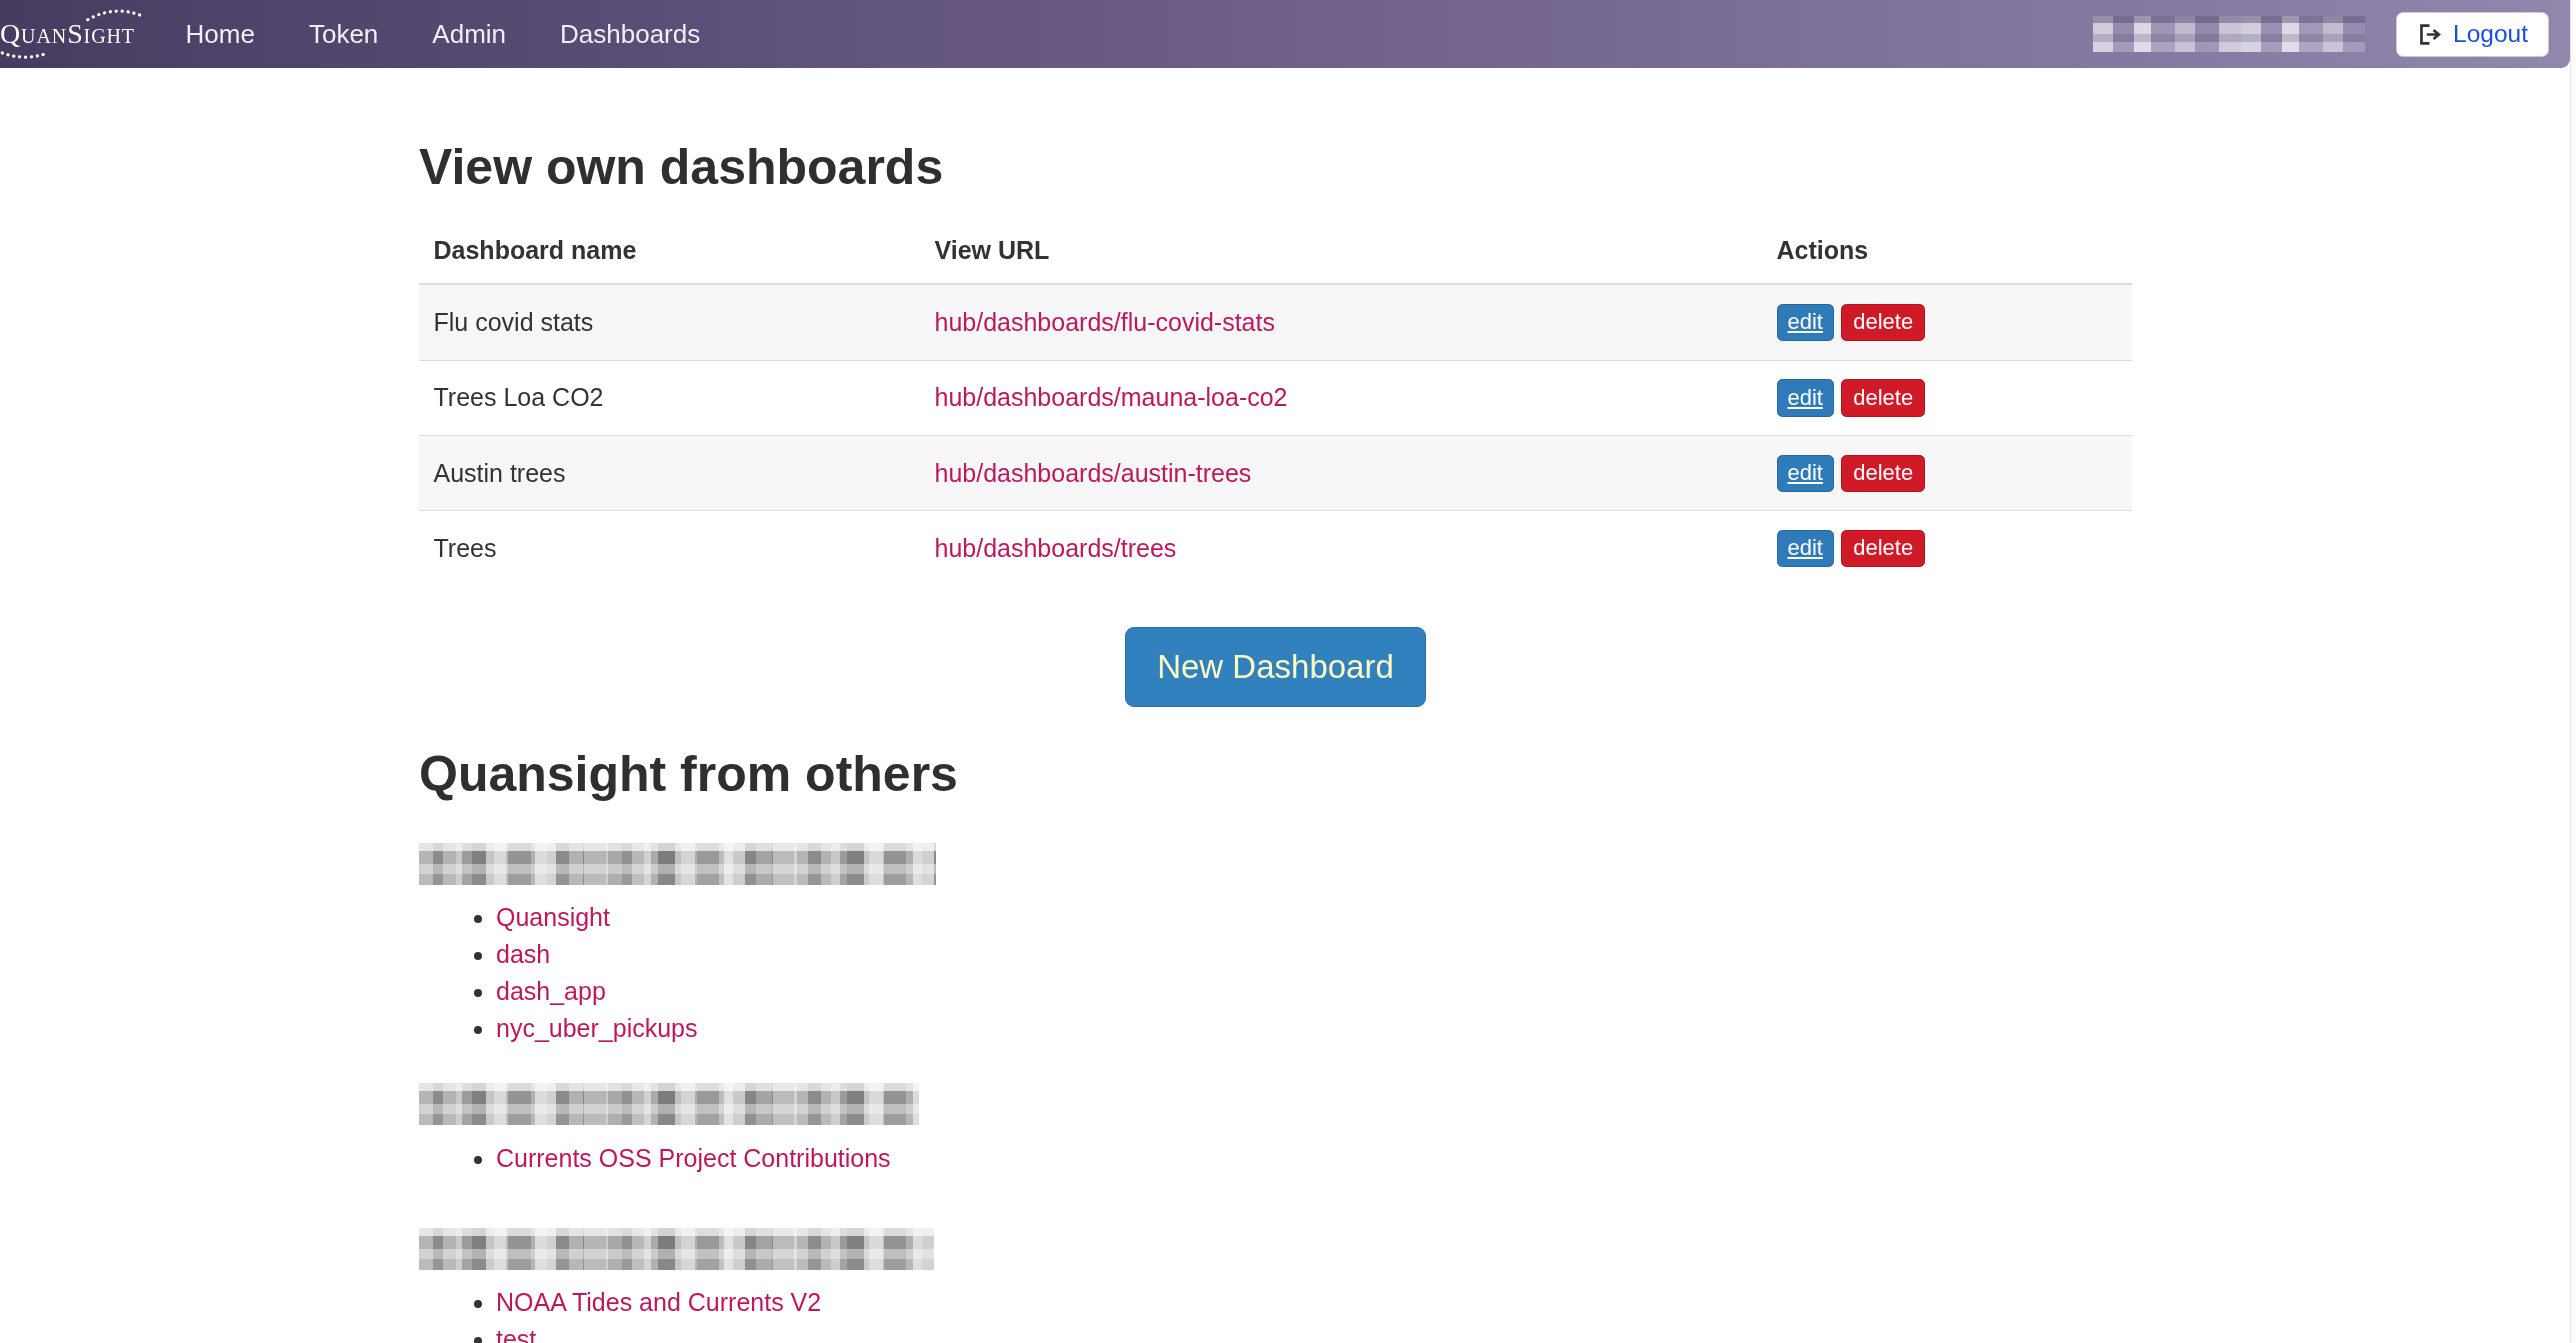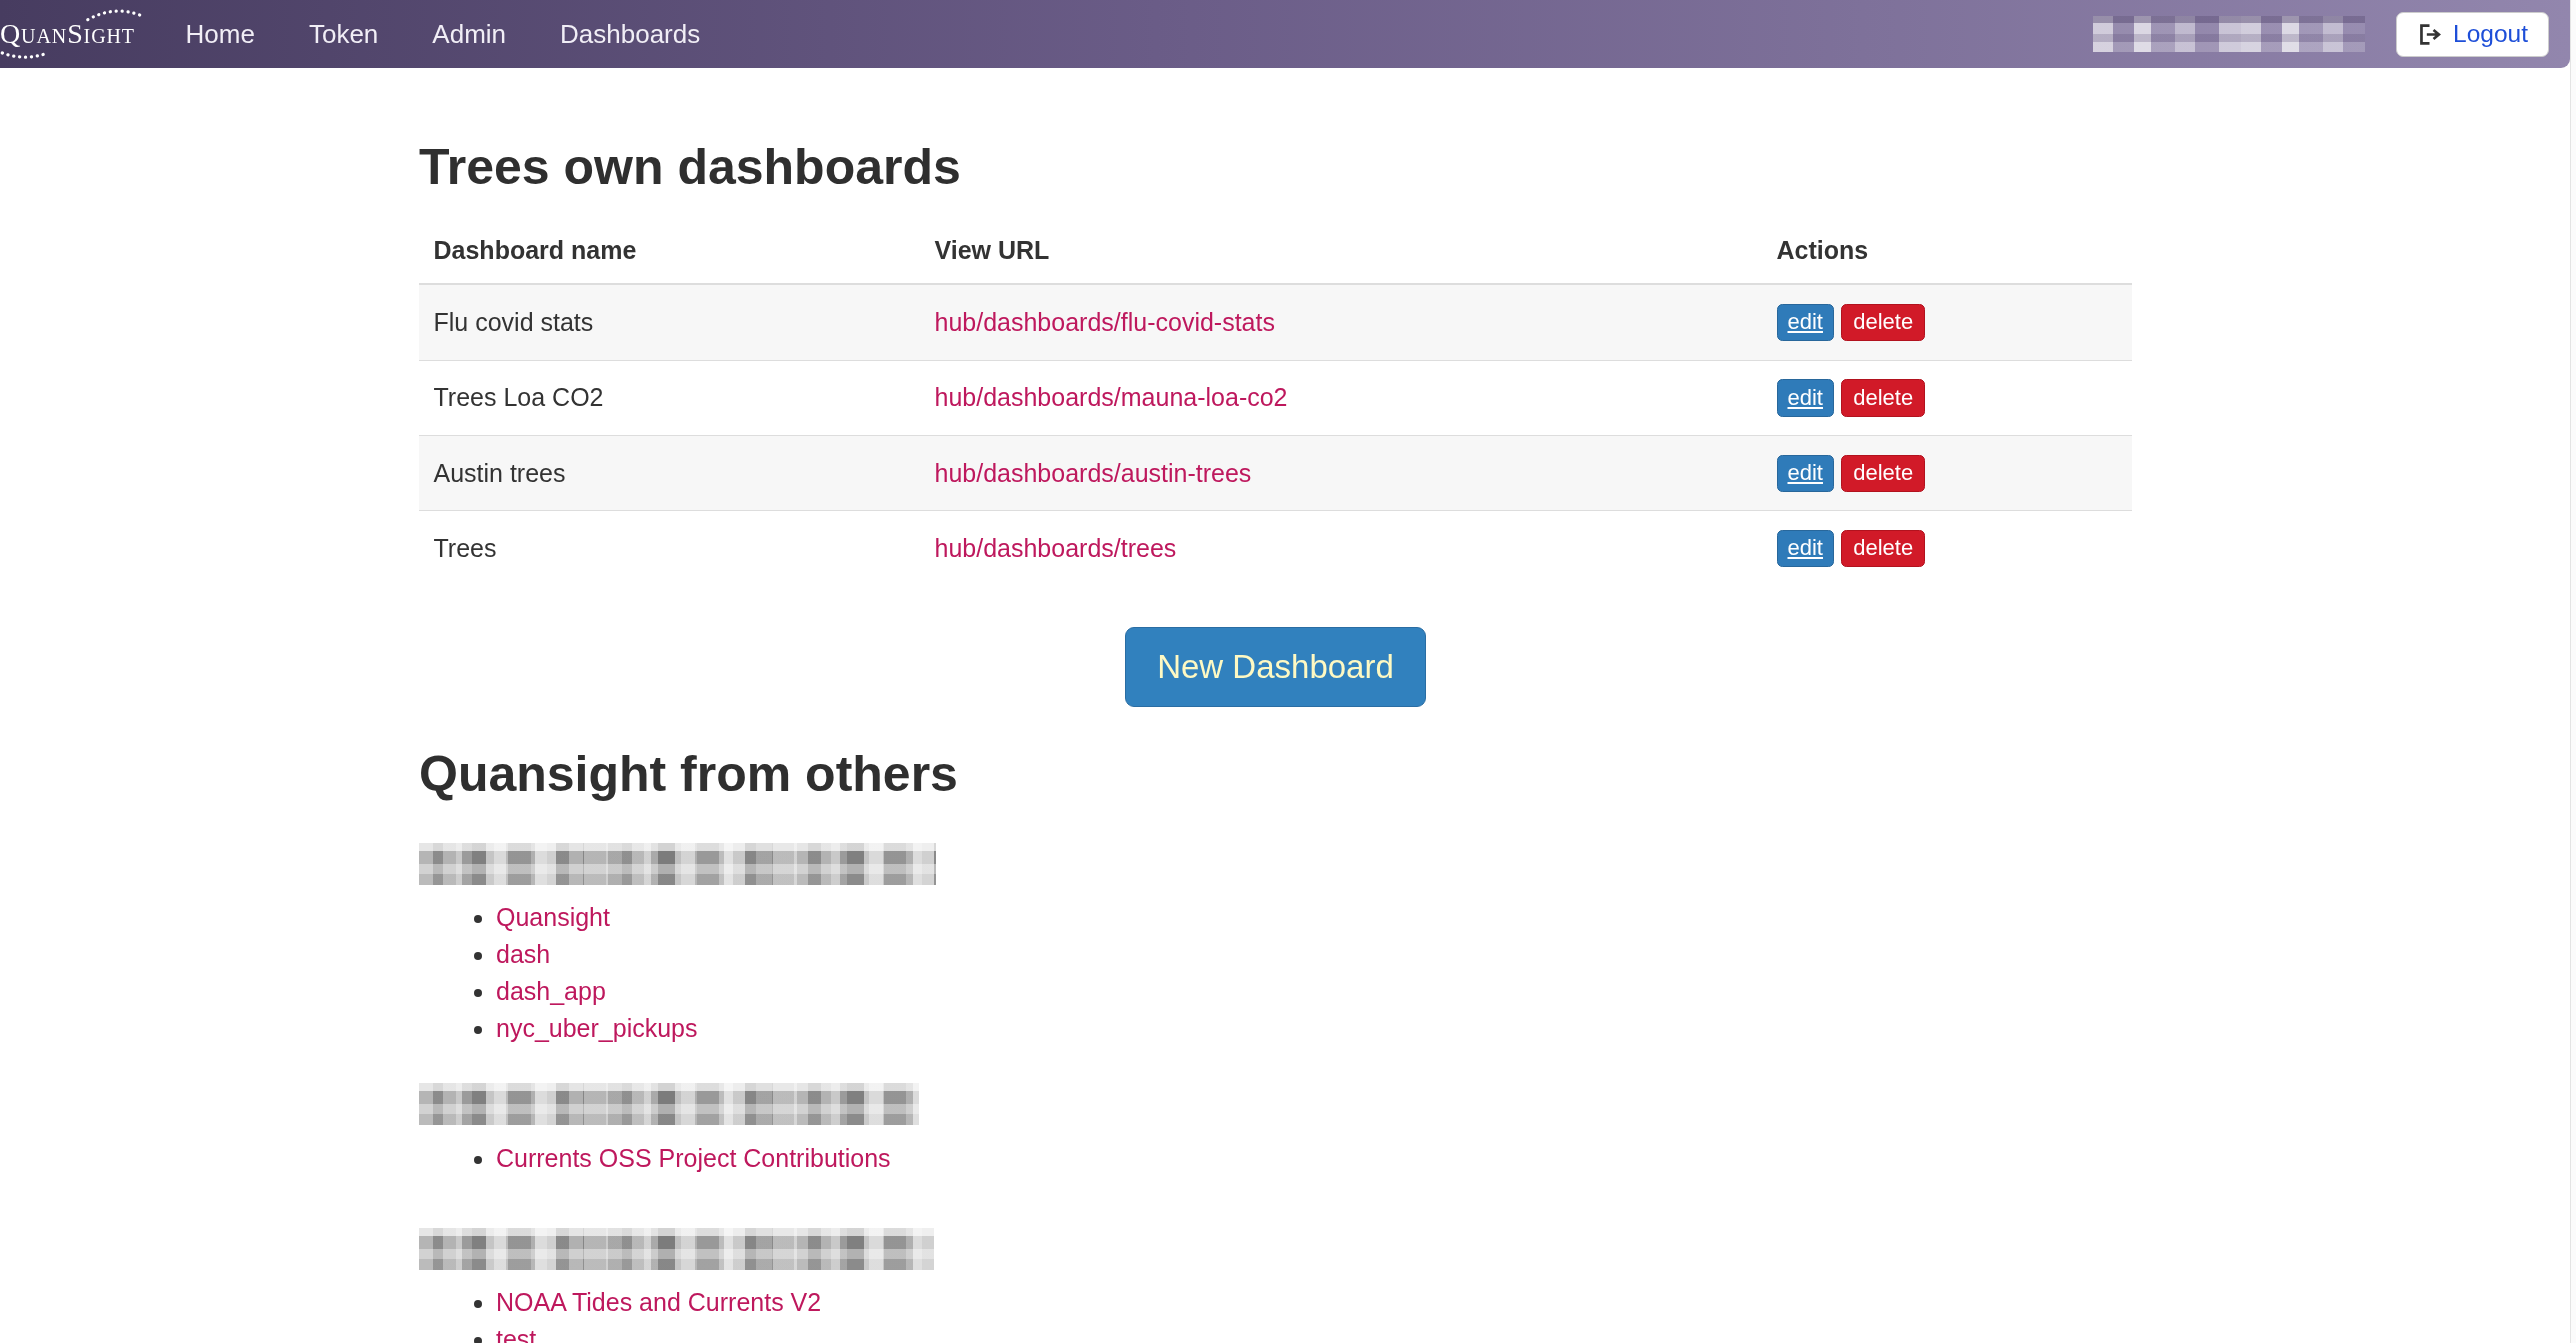--- a/index.html
+++ b/index.html
@@ -196,21 +196,21 @@
     <svg width="25" height="25" viewBox="0 0 28 28">
       <path d="M14 4 H5 V24 H14" fill="none" stroke="#333333" stroke-width="3"></path>
       <path d="M11 14 H23 M18.5 9 L24.5 14 L18.5 19" fill="none" stroke="#333333" stroke-width="3"></path>
     </svg>
     <span>Logout</span>
   </button>
 </nav>
 
 <main class="content">
 
-  <h1 class="section-title first">Trees own dashboards</h1>
+  <h1 class="section-title first">View own dashboards</h1>
 
   <table class="dash-table">
     <colgroup>
         <col class="c1">
         <col class="c2">
         <col class="c3">
       </colgroup>
     <thead>
       <tr>
         <th>Dashboard name</th>

